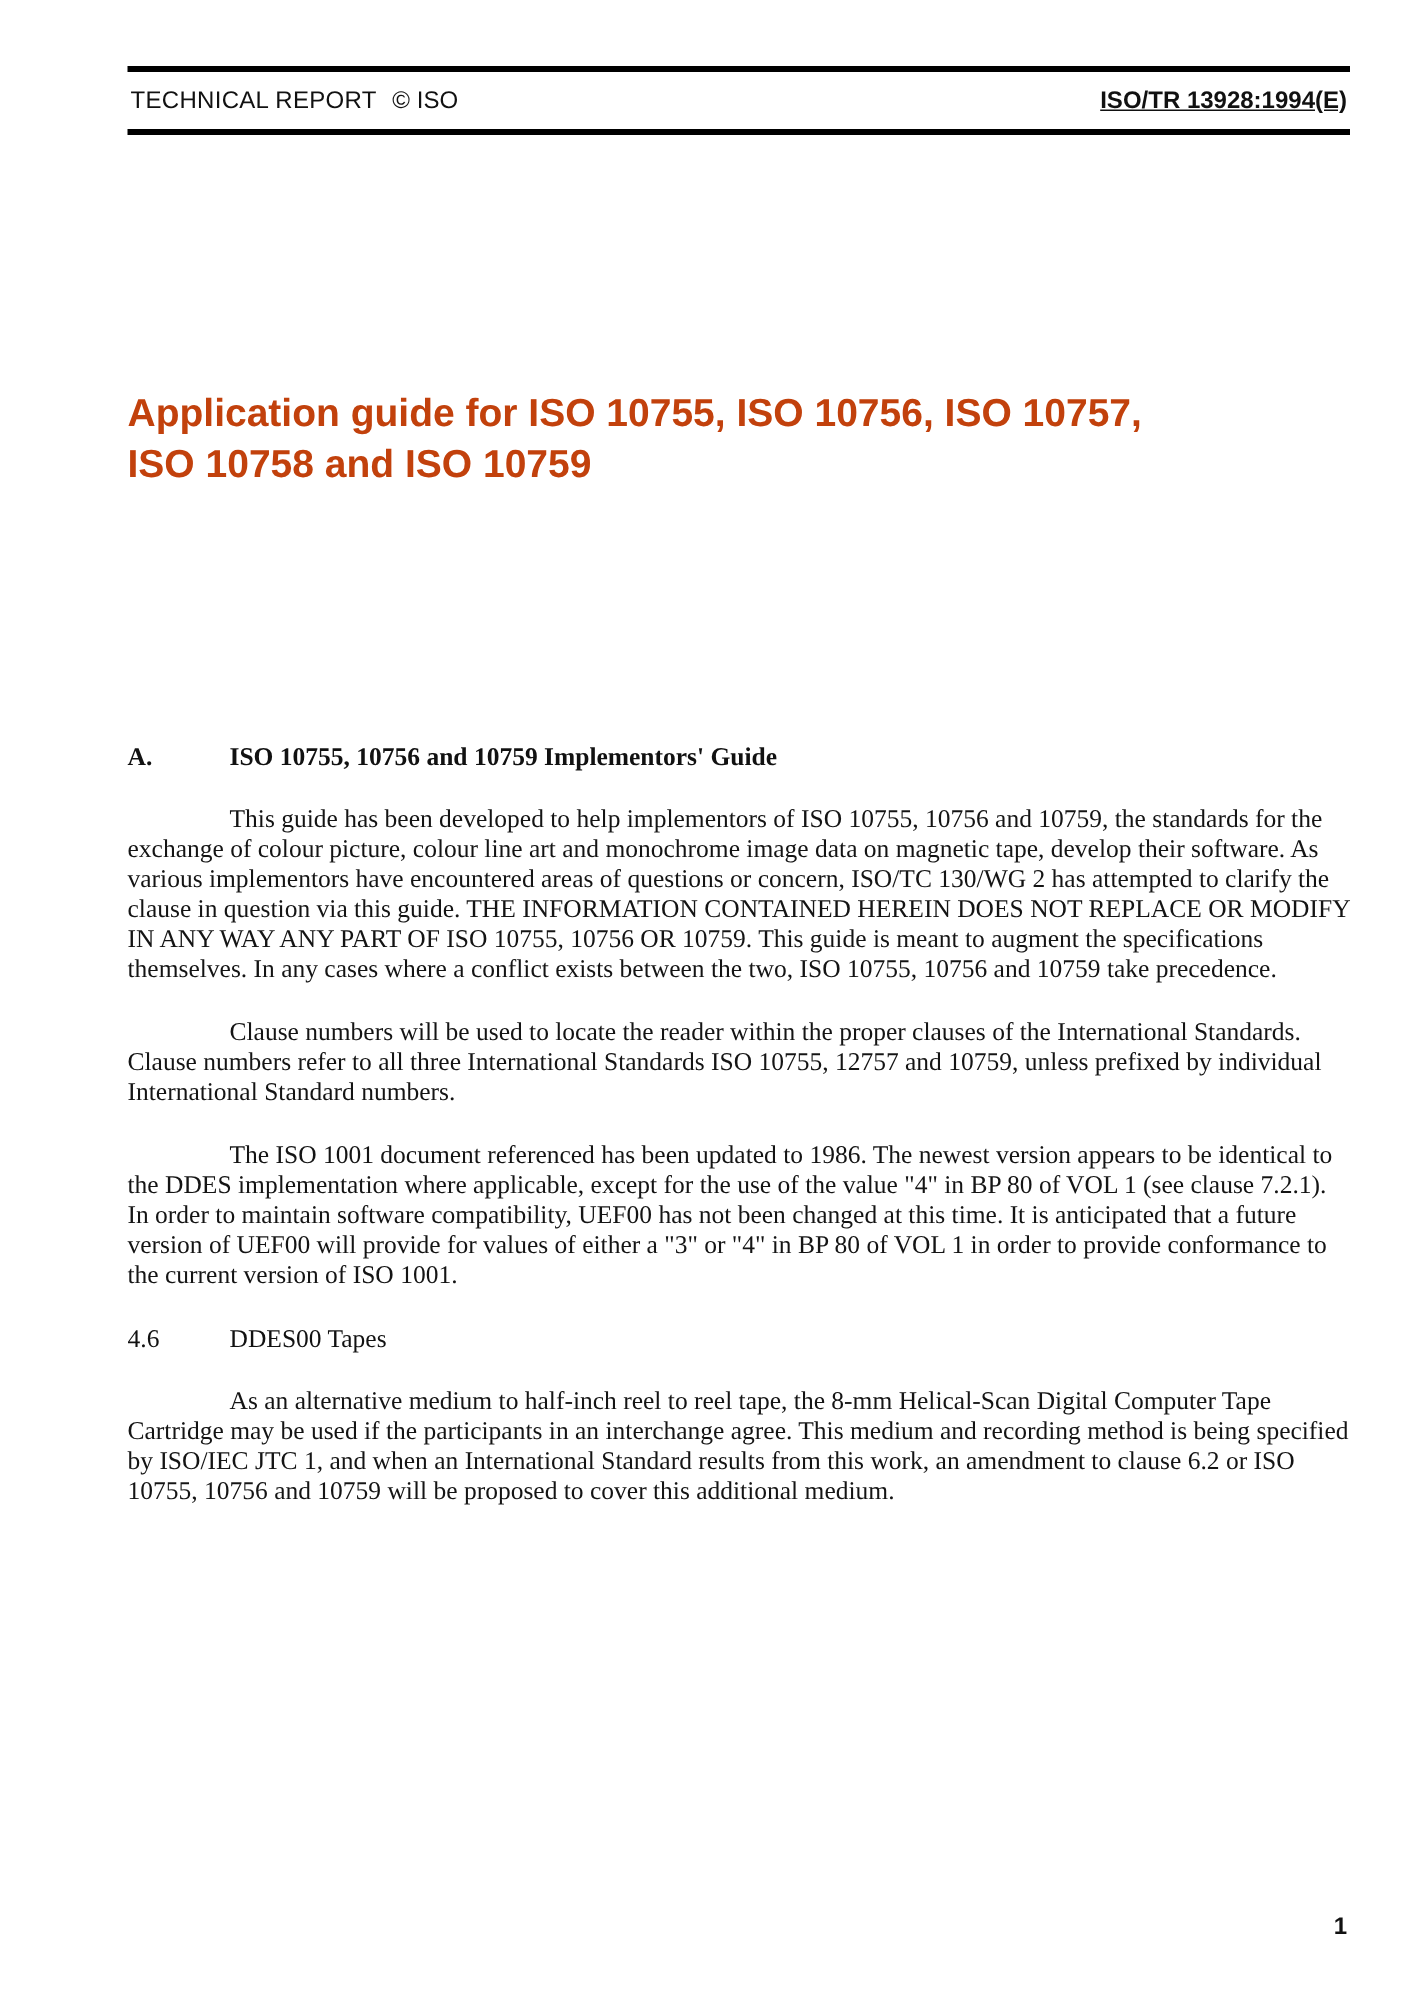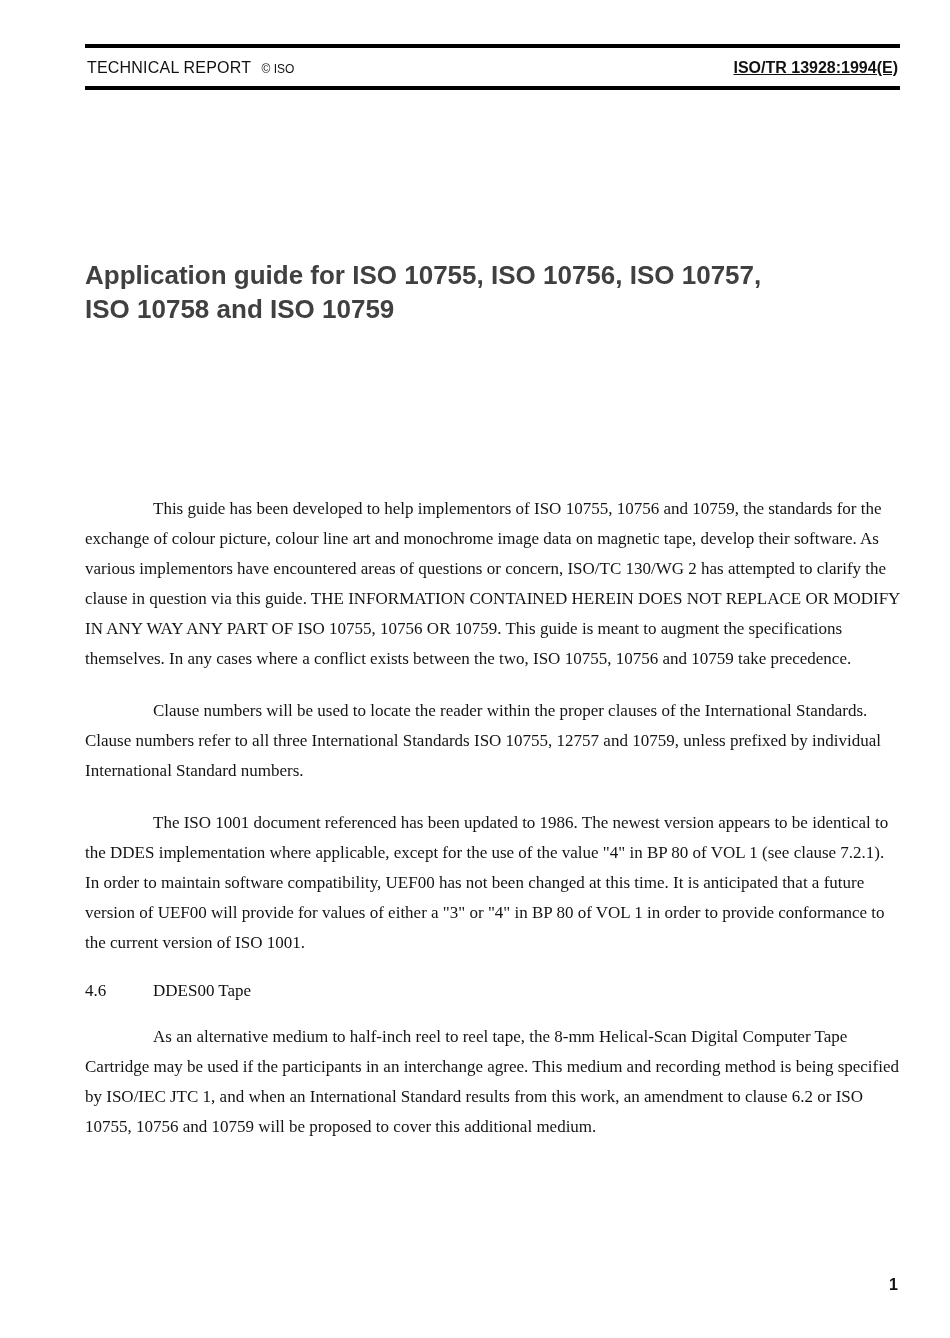--- a/index.html
+++ b/index.html
@@ -32,57 +32,57 @@
     align-items: baseline;
     padding: 11px 2px 9px 2px;
     font-family: "Liberation Sans", sans-serif;
   }
   .doc-type {
     font-weight: normal;
     font-size: 16px;
     letter-spacing: 0.2px;
   }
   .copyright {
-    font-size: 12px;
+    font-size: 16px;
     margin-left: 6px;
   }
   .doc-number {
     font-weight: bold;
     font-size: 16px;
     text-decoration: underline;
   }
   
   .title {
     margin: 168px 0 0 0;
     font-family: "Liberation Sans", sans-serif;
     font-weight: bold;
     font-size: 26px;
     line-height: 34px;
     white-space: pre-line;
-    color: #404040;
+    color: #c2410c;
   }
   
   .doc-section.first {
     margin-top: 168px;
   }
   .section-heading {
     font-size: 17px;
     line-height: 21px;
     margin: 6px 0 21px 0;
   }
   .section-heading.bold {
     font-weight: bold;
   }
   .sec-num {
     display: inline-block;
     width: 68px;
   }
   .body-para {
     font-size: 17px;
-    line-height: 30px;
+    line-height: 20px;
     margin: 0 0 22px 0;
     text-indent: 68px;
     text-align: left;
     color: #141414;
   }
   
   .page-number {
     position: absolute;
     right: 52px;
     bottom: 44px;
@@ -108,31 +108,34 @@
           <span class="doc-number">ISO/TR 13928:1994(E)</span>
         </div>
       </div>
       <div class="rule"></div>
     </div>
 
     <h1 class="title">Application guide for ISO 10755, ISO 10756, ISO 10757,
 ISO 10758 and ISO 10759</h1>
 
     <section class="doc-section first">
+      <div class="section-heading bold">
+        <span class="sec-num">A.</span><span class="sec-title">ISO 10755, 10756 and 10759 Implementors' Guide</span>
+      </div>
       <p class="body-para">This guide has been developed to help implementors of ISO 10755, 10756 and 10759, the standards for the exchange of colour picture, colour line art and monochrome image data on magnetic tape, develop their software. As various implementors have encountered areas of questions or concern, ISO/TC 130/WG 2 has attempted to clarify the clause in question via this guide. THE INFORMATION CONTAINED HEREIN DOES NOT REPLACE OR MODIFY IN ANY WAY ANY PART OF ISO 10755, 10756 OR 10759. This guide is meant to augment the specifications themselves. In any cases where a conflict exists between the two, ISO 10755, 10756 and 10759 take precedence.</p>
       <p class="body-para">Clause numbers will be used to locate the reader within the proper clauses of the International Standards. Clause numbers refer to all three International Standards ISO 10755, 12757 and 10759, unless prefixed by individual International Standard numbers.</p>
     </section>
 
     <section class="doc-section">
       <p class="body-para">The ISO 1001 document referenced has been updated to 1986. The newest version appears to be identical to the DDES implementation where applicable, except for the use of the value "4" in BP 80 of VOL 1 (see clause 7.2.1). In order to maintain software compatibility, UEF00 has not been changed at this time. It is anticipated that a future version of UEF00 will provide for values of either a "3" or "4" in BP 80 of VOL 1 in order to provide conformance to the current version of ISO 1001.</p>
     </section>
 
     <section class="doc-section">
       <div class="section-heading">
-        <span class="sec-num">4.6</span><span class="sec-title">DDES00 Tape</span>
+        <span class="sec-num">4.6</span><span class="sec-title">DDES00 Tapes</span>
       </div>
       <p class="body-para">As an alternative medium to half-inch reel to reel tape, the 8-mm Helical-Scan Digital Computer Tape Cartridge may be used if the participants in an interchange agree. This medium and recording method is being specified by ISO/IEC JTC 1, and when an International Standard results from this work, an amendment to clause 6.2 or ISO 10755, 10756 and 10759 will be proposed to cover this additional medium.</p>
     </section>
 
   </div>
 
   <span class="page-number">1</span>
 </div>
 
 </body></html>

